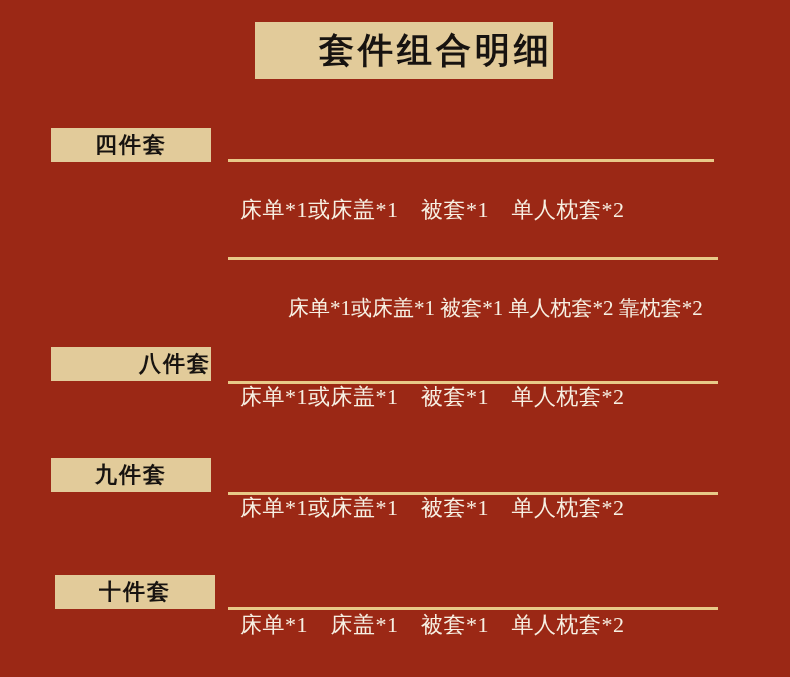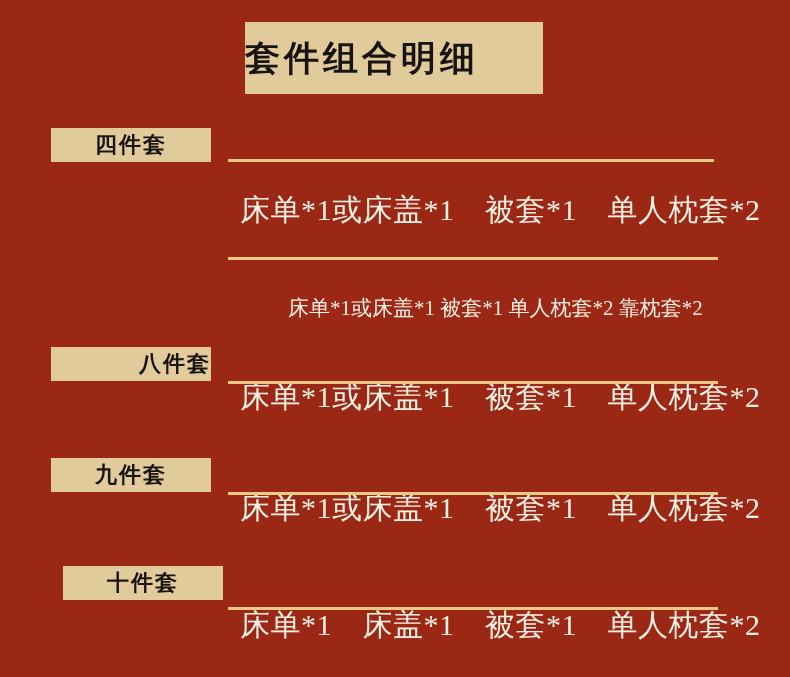--- a/index.html
+++ b/index.html
@@ -11,28 +11,28 @@
     height: 677px;
     background: #9b2815;
     font-family: "Liberation Serif", "DejaVu Serif", serif;
     overflow: hidden;
     position: relative;
   }
 
   
   .title-wrap {
     position: absolute;
-    left: 245px;
+    left: 255px;
     top: 22px;
     width: 298px;
-    height: 72px;
+    height: 57px;
     background: #e2cb9a;
     display: flex;
     align-items: center;
-    justify-content: flex-start;
+    justify-content: flex-end;
   }
   .title-text {
     font-size: 35px;
     letter-spacing: 4px;
     color: #171310;
     font-weight: 700;
     font-family: "Liberation Serif", "DejaVu Serif", serif;
     line-height: 1;
   }
 
@@ -68,21 +68,21 @@
     letter-spacing: 2px;
     color: #171310;
     font-weight: 700;
     line-height: 1;
   }
 
   .content {
     position: absolute;
     left: 240px;
     color: #f7f0e3;
-    font-size: 30px;
+    font-size: 22px;
     letter-spacing: 0.5px;
     white-space: pre;
     line-height: 36px;
   }
   .content .line {
     display: block;
   }
 
   .underline {
     position: absolute;
@@ -102,21 +102,21 @@
   .row-2 .underline { top: 47px; }
 
   .row-3 .badge     { left: 51px;  top: 37px; justify-content: flex-end; }
   .row-3 .content   { left: 240px; top: -3px; }
   .row-3 .underline { top: 71px; }
 
   .row-4 .badge     { left: 51px;  top: 38px; }
   .row-4 .content   { left: 240px; top: -2px; }
   .row-4 .underline { top: 72px; }
 
-  .row-5 .badge     { left: 55px;  top: 31px; margin-left: 8px; }
+  .row-5 .badge     { left: 55px;  top: 40px; }
   .row-5 .content   { left: 240px; top: 0px; }
   .row-5 .underline { top: 72px; }
 </style>
 </head>
 <body>
 
 <div class="title-wrap">
   <span class="title-text">套件组合明细</span>
 </div>
 

